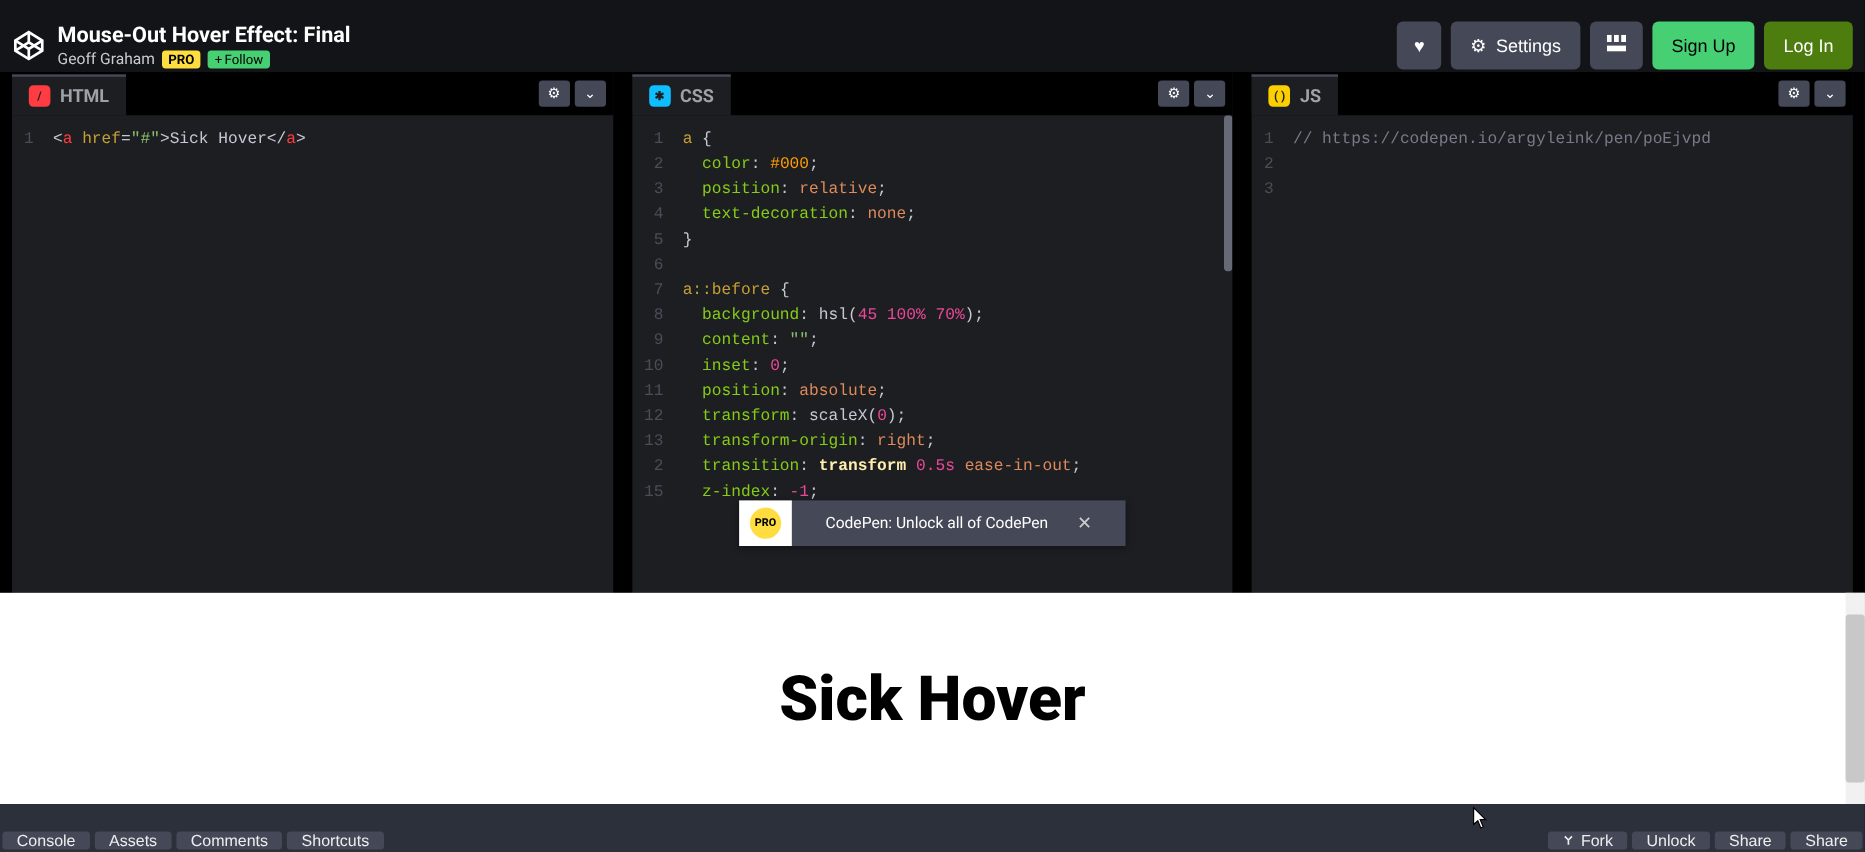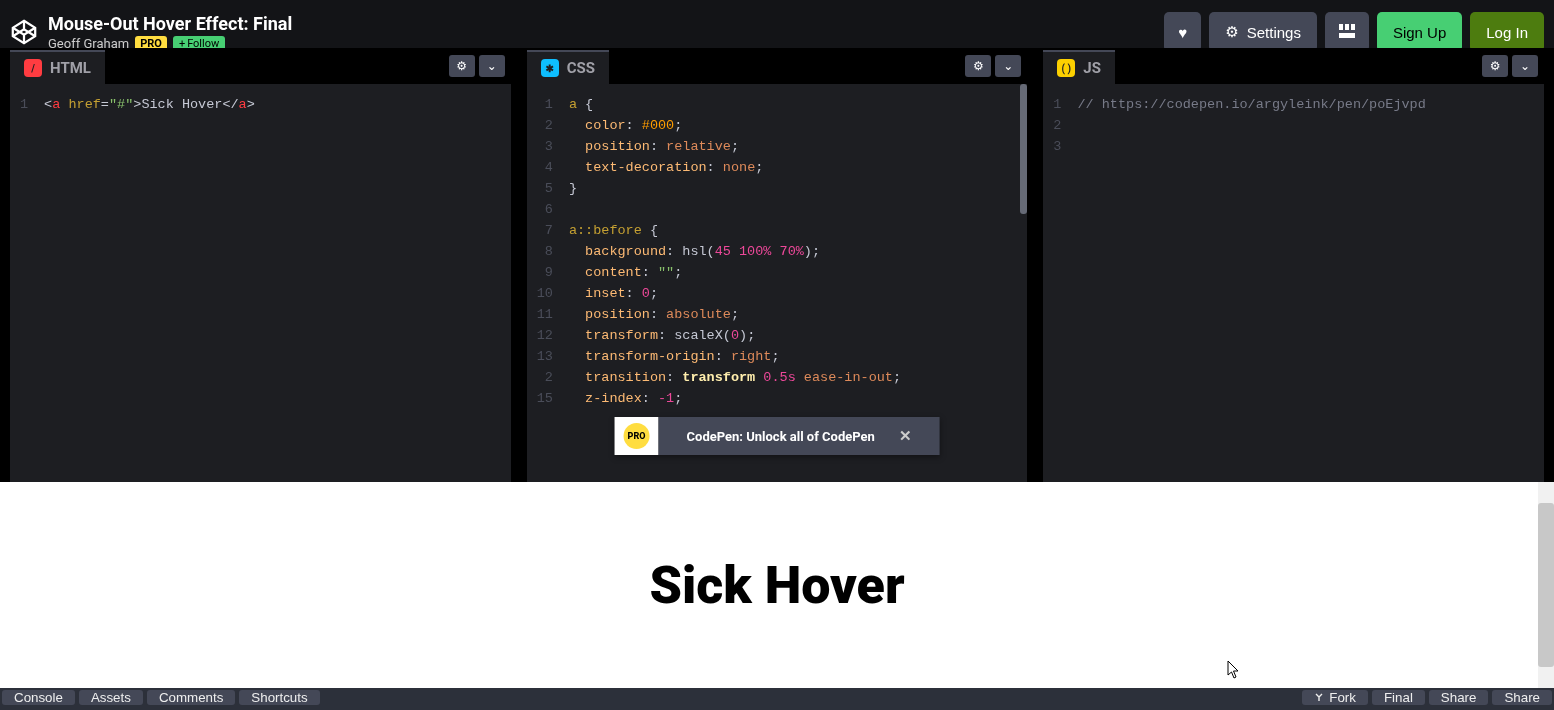--- a/index.html
+++ b/index.html
@@ -11,21 +11,21 @@
     height: 710px;
     overflow: hidden;
     display: flex;
     flex-direction: column;
   }
   
   .topbar {
     display: flex;
     align-items: center;
     padding: 22px 10px 6px 8px;
-    height: 48px;
+    height: 60px;
   }
   .logo {
     width: 32px; height: 32px;
     display: flex; align-items: center; justify-content: center;
     margin-right: 8px;
   }
   .title-block { flex: 1; }
   .pen-title { font-size: 18px; font-weight: 700; color: #fff; }
   .byline { display: flex; align-items: center; gap: 6px; margin-top: 2px; }
   .author { font-size: 13px; color: #ccc; }
@@ -151,21 +151,21 @@
     background: #666a76;
     border-radius: 3px;
   }
   
   .t-tag   { color: #ff3c41; }
   .t-attr  { color: #c5a032; }
   .t-br    { color: #c5c8d4; }
   .t-str   { color: #88c06b; }
   .t-txt   { color: #c5c8d4; }
   .t-sel   { color: #c5a032; }
-  .t-prop  { color: #fdba74; }
+  .t-prop  { color: #84cc16; }
   .t-punc  { color: #c5c8d4; }
   .t-hex   { color: #ff9d00; }
   .t-kw    { color: #de8a5a; }
   .t-num   { color: #ec4899; }
   .t-func  { color: #c5c8d4; }
   .t-com   { color: #777a88; }
   .t-key   { color: #ffeead; font-weight: 700; }
 
   
   .preview {
@@ -217,38 +217,38 @@
     background: #ffdd40;
     color: #000;
     font-size: 9px;
     font-weight: 800;
     display: flex; align-items: center; justify-content: center;
   }
   .banner .text-cell {
     background: #444857;
     color: #fff;
     font-size: 13px;
-    font-weight: 700;
+    font-weight: 400;
     display: flex; align-items: center;
     padding: 0 28px;
     gap: 12px;
   }
   .banner .close {
     color: #ccc;
     cursor: pointer;
     font-size: 15px;
     padding-left: 12px;
   }
 
   
   .footer {
-    height: 22px;
+    height: 40px;
     background: #2c303a;
     display: flex;
-    align-items: flex-start;
+    align-items: flex-end;
     font-size: 12.5px;
   }
   .footer .left, .footer .right { display: flex; }
   .footer .spacer { flex: 1; }
   .foot-btn {
     background: #444857;
     color: #eee;
     border: none;
     padding: 0 12px;
     margin: 2px 2px;
@@ -450,21 +450,21 @@
   <div class="right">
     <button class="foot-btn">
       <span>
         <svg width="10" height="10" viewBox="0 0 10 10" stroke="#eee" stroke-width="1.4" fill="none">
             <path d="M5 9 L5 5 L2 2 M5 5 L8 2"></path>
           </svg>
       </span>
       <span>Fork</span>
     </button>
     <button class="foot-btn">
-        <span>Final</span>
+        <span>Unlock</span>
       </button>
     <button class="foot-btn">
         <span>Share</span>
       </button>
     <button class="foot-btn">
         <span>Share</span>
       </button>
   </div>
 </div>
 

